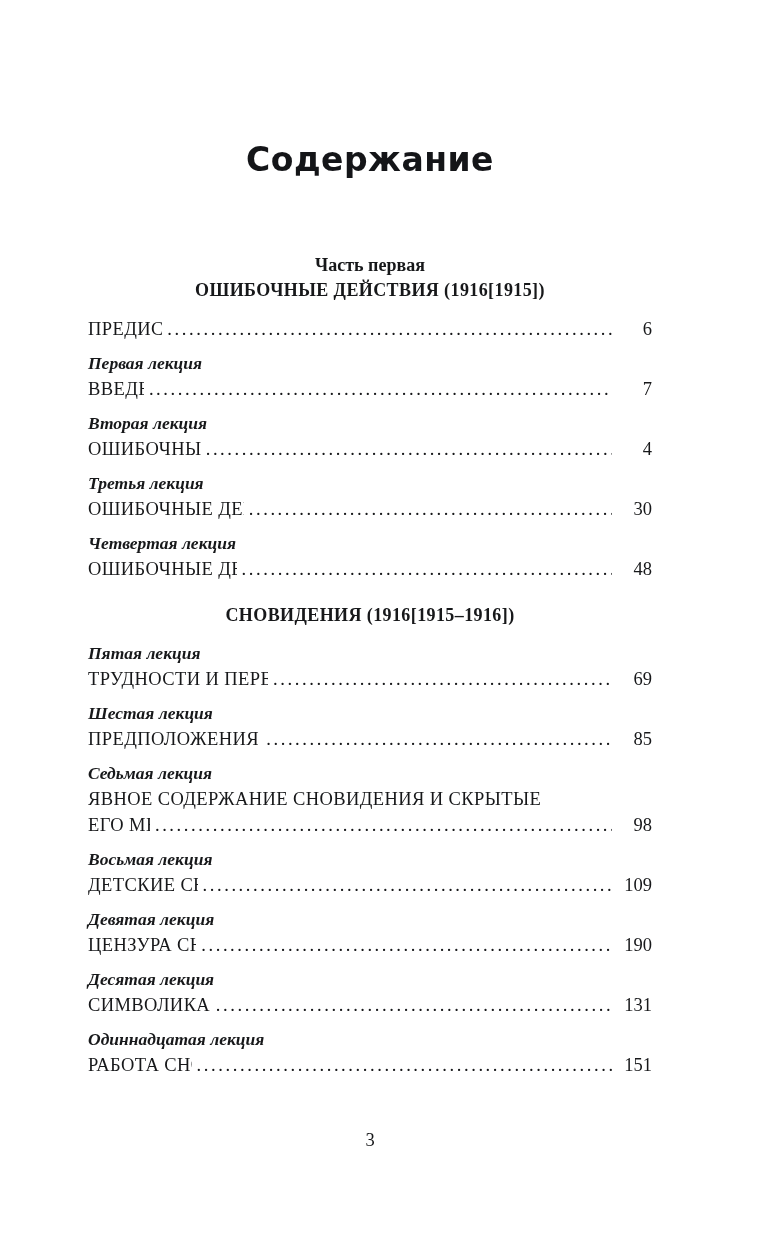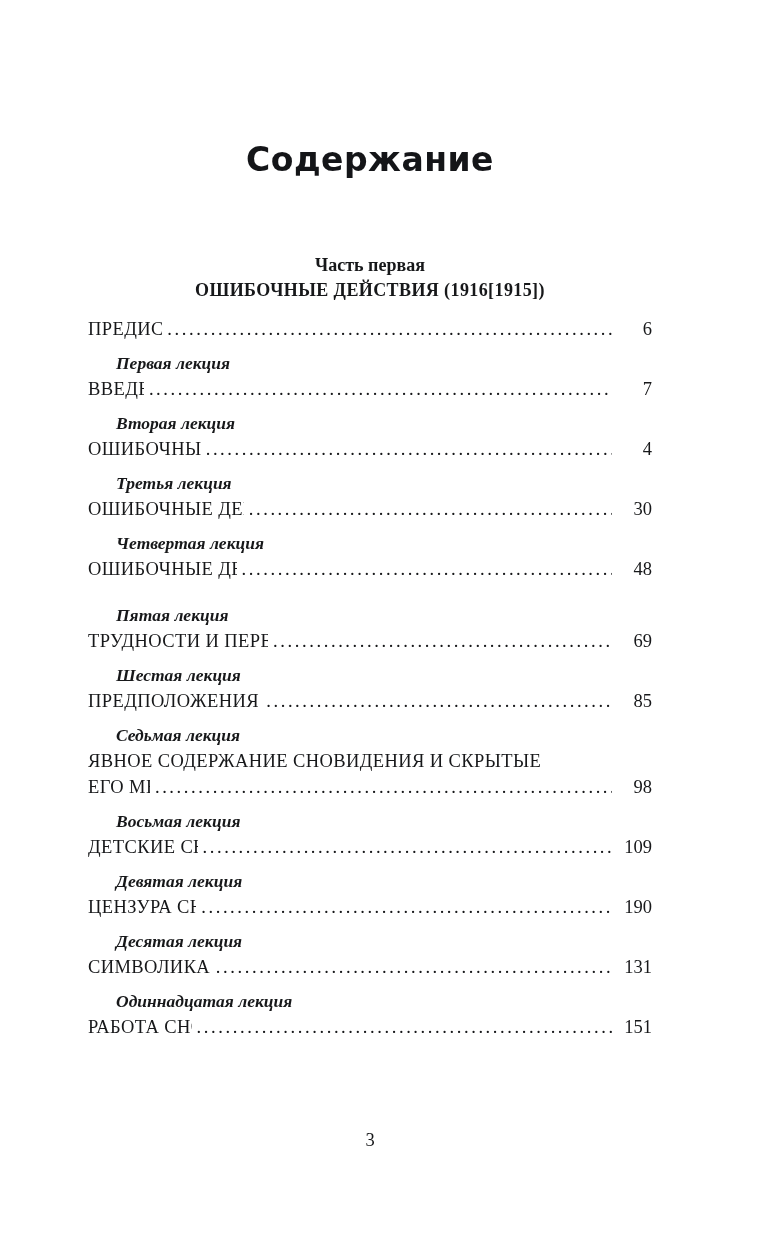--- a/index.html
+++ b/index.html
@@ -41,21 +41,20 @@
     margin-bottom: 13px;
   }
   .toc .section-heading:not(:first-child) { margin-top: 21px; }
   .heading-line2 { letter-spacing: 0.4px; }
   .entry { margin-bottom: 9px; }
   .lecture {
     font-style: italic;
     font-weight: 700;
     font-size: 17.5px;
     line-height: 25px;
-    margin-left: 28px;
   }
   .title-pre { letter-spacing: 0.4px; }
   .toc-line { display: flex; align-items: baseline; }
   .entry-title { letter-spacing: 0.4px; white-space: nowrap; flex: 0 1 auto; overflow: hidden; }
   .dots {
     flex: 1 1 auto;
     overflow: hidden;
     white-space: nowrap;
     margin: 0 6px 0 5px;
     min-width: 10px;
@@ -115,20 +114,21 @@
       </div>
       <div class="entry">
         <div class="lecture">Четвертая лекция</div>
         <div class="toc-line">
           <span class="entry-title">ОШИБОЧНЫЕ ДЕЙСТВИЯ (окончание)</span>
           <span class="dots"></span>
           <span class="page-num">48</span>
         </div>
       </div>
       <div class="section-heading">
+        <div class="heading-line2">СНОВИДЕНИЯ (1916[1915–1916])</div>
       </div>
       <div class="entry">
         <div class="lecture">Пятая лекция</div>
         <div class="toc-line">
           <span class="entry-title">ТРУДНОСТИ И ПЕРВЫЕ ПОПЫТКИ ПОНИМАНИЯ</span>
           <span class="dots"></span>
           <span class="page-num">69</span>
         </div>
       </div>
       <div class="entry">

